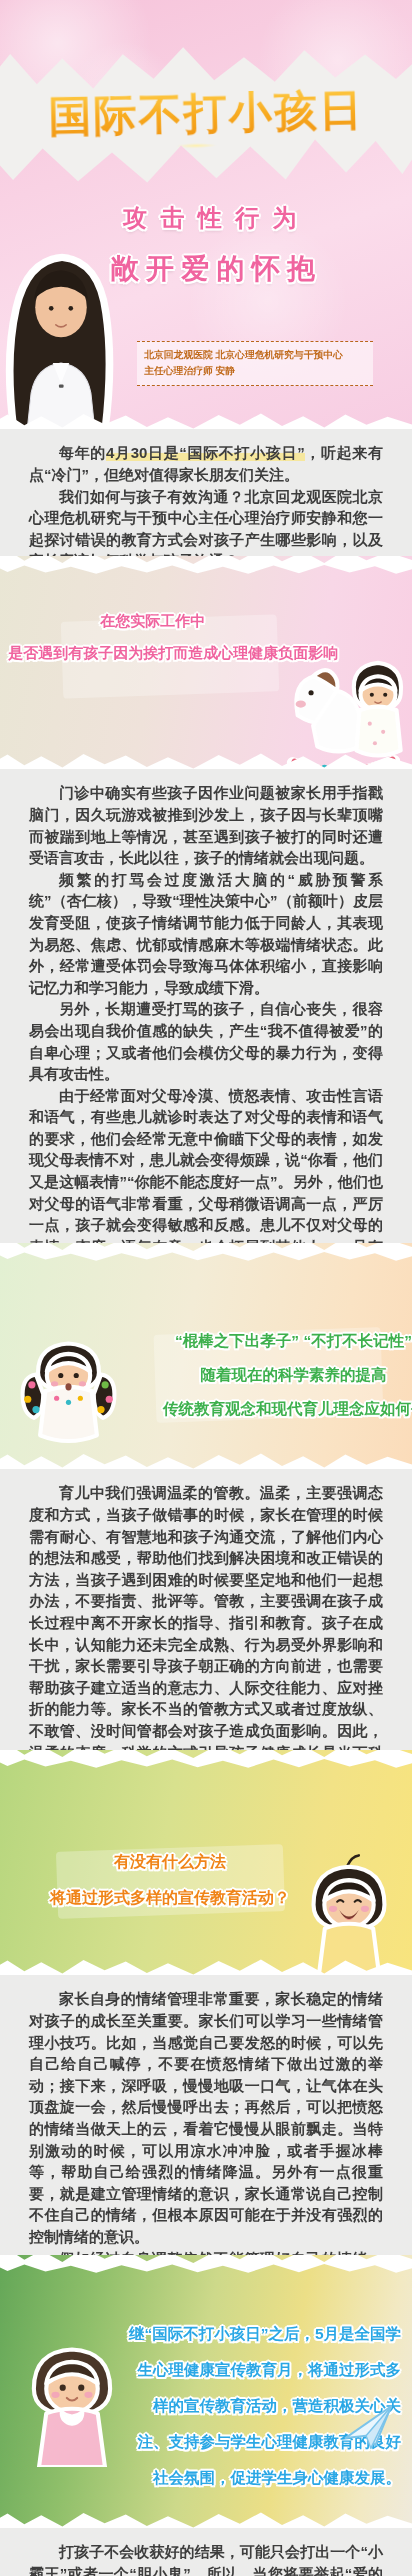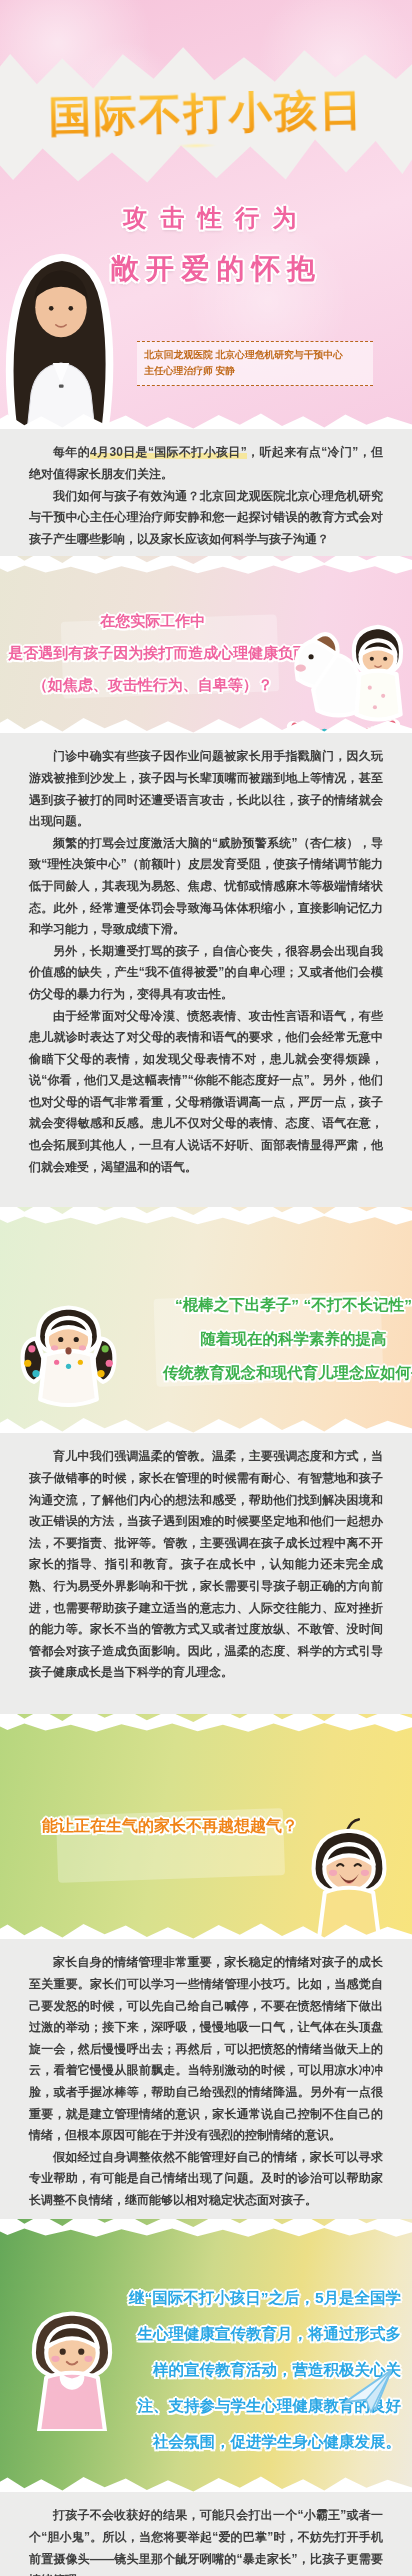--- a/index.html
+++ b/index.html
@@ -40,35 +40,35 @@
     text-shadow:-1.5px -1.5px 0 #fff,1.5px -1.5px 0 #fff,-1.5px 1.5px 0 #fff,1.5px 1.5px 0 #fff,-2.1px 0 0 #fff,2.1px 0 0 #fff,0 -2.1px 0 #fff,0 2.1px 0 #fff,0 3.1px 3.1px rgba(0,0,0,.12);}
   .hero-photo{position:absolute;left:-2.1px;bottom:-3.1px;width:126px;height:202px;z-index:4;}
   .hero-caption{position:absolute;left:137px;top:341px;width:222px;z-index:4;
     background:rgba(255,255,255,.55);padding:5.2px 7.2px 6.2px;
     border-top:1.5px dashed #b9651c;border-bottom:1.5px dashed #b9651c;}
   .hero-caption div{font-size:9.8px;line-height:1.6;color:#c06a1b;font-weight:700;}
 
   
   .txt{background:#ececeb;color:#3d3d3d;}
   .txt .inner{padding:13.4px 29px 0 29px;}
-  .txt p{margin:0;font-size:12px;line-height:21.6px;font-weight:600;text-align:justify;text-indent:2em;}
+  .txt p{margin:0;font-size:15px;line-height:21.6px;font-weight:600;text-align:justify;text-indent:2em;}
   .hl{background:linear-gradient(transparent 55%,#f6e79e 55%);}
   .s-intro{height:127px;}
   .s-ans1{height:474px;}
   .s-ans2{height:281px;}
   .s-ans3{height:280px;}
   .s-close{height:158px;}
 
   
   .panel{z-index:2;}
   .q-glass{position:absolute;background:rgba(255,255,255,.28);border-radius:4.1px;transform:rotate(-2deg);}
   .qtext{position:absolute;text-align:center;font-weight:900;z-index:3;}
   .qtext div{white-space:nowrap;}
   .outline-w{text-shadow:-1.5px -1.5px 0 #fff,1.5px -1.5px 0 #fff,-1.5px 1.5px 0 #fff,1.5px 1.5px 0 #fff,-2.1px 0 0 #fff,2.1px 0 0 #fff,0 -2.1px 0 #fff,0 2.1px 0 #fff;}
-  .s-q1{height:177px;background:linear-gradient(100deg,#e9e6d4 0%,#efe2da 38%,#f8d7e7 75%,#f9cfe3 100%);}
+  .s-q1{height:213px;background:linear-gradient(100deg,#e9e6d4 0%,#efe2da 38%,#f8d7e7 75%,#f9cfe3 100%);}
   .s-q1 .qtext{left:8.2px;top:49px;width:289px;font-size:15px;line-height:32px;color:#f0649f;}
   .q1-girl{position:absolute;right:3.1px;bottom:-2.1px;width:132px;height:138px;z-index:4;}
   .s-q2{height:226px;background:linear-gradient(100deg,#e2f0d2 0%,#f3ecd6 45%,#fae3c4 80%,#fbdcba 100%);}
   .s-q2 .qtext{left:147px;top:81px;width:261px;font-size:15.5px;line-height:34px;color:#3db04d;}
   .q2-girl{position:absolute;left:7.2px;bottom:13.4px;width:123px;height:129px;z-index:4;}
   .s-q3{height:225px;background:linear-gradient(100deg,#b6d67e 0%,#d8e18e 40%,#f2e286 75%,#f8e47e 100%);}
   .s-q3 .qtext{left:15.5px;top:94px;width:309px;font-size:16px;line-height:36px;color:#f08418;}
   .q3-girl{position:absolute;right:8.2px;bottom:-2.1px;width:110px;height:126px;z-index:4;}
   .s-blue{height:273px;background:linear-gradient(100deg,#64a758 0%,#8fbf6a 22%,#cdd98a 48%,#ecdf87 68%,#f2e9c2 88%,#efeadd 100%);}
   .s-blue .qtext{left:123px;top:61px;width:278px;font-size:15.5px;line-height:36px;color:#2aa7e5;text-align:right;}
@@ -114,21 +114,20 @@
       <p>我们如何与孩子有效沟通？北京回龙观医院北京心理危机研究与干预中心主任心理治疗师安静和您一起探讨错误的教育方式会对孩子产生哪些影响，以及家长应该如何科学与孩子沟通？</p>
     </div>
   </section>
 
   <section class="panel s-q1">
     <div class="torn top"></div>
     <div class="q-glass" style="left:62px;top:62px;width:216px;height:77px;"></div>
     <div class="qtext outline-w">
       <div>在您实际工作中</div>
       <div>是否遇到有孩子因为挨打而造成心理健康负面影响</div>
-      <div>（如焦虑、攻击性行为、自卑等）？</div>
     </div>
     <svg class="q1-girl" viewBox="0 0 256 268">
       <path d="M30 252 Q128 292 228 248" stroke="#ffffff" stroke-width="22" fill="none" stroke-linecap="round"></path>
       <path d="M34 250 Q128 286 224 246" stroke="#e8647c" stroke-width="12" fill="none" stroke-linecap="round"></path>
       <circle cx="92" cy="262" r="6" fill="#35b9c6"></circle>
         <circle cx="128" cy="266" r="6" fill="#f2b705"></circle>
         <circle cx="164" cy="262" r="6" fill="#6fba46"></circle>
       <g stroke="#ffffff" stroke-width="8" stroke-linejoin="round">
         <path d="M40 160 Q28 96 72 84 Q112 76 116 112 L118 170 Q80 186 40 160 Z" fill="#fdfdfd"></path>
         <path d="M70 84 Q96 60 112 84 Q120 96 116 112 Q96 96 70 84 Z" fill="#8a5a3a"></path>
@@ -199,21 +198,22 @@
   <section class="txt s-ans2">
     <div class="inner">
       <p>育儿中我们强调温柔的管教。温柔，主要强调态度和方式，当孩子做错事的时候，家长在管理的时候需有耐心、有智慧地和孩子沟通交流，了解他们内心的想法和感受，帮助他们找到解决困境和改正错误的方法，当孩子遇到困难的时候要坚定地和他们一起想办法，不要指责、批评等。管教，主要强调在孩子成长过程中离不开家长的指导、指引和教育。孩子在成长中，认知能力还未完全成熟、行为易受外界影响和干扰，家长需要引导孩子朝正确的方向前进，也需要帮助孩子建立适当的意志力、人际交往能力、应对挫折的能力等。家长不当的管教方式又或者过度放纵、不敢管、没时间管都会对孩子造成负面影响。因此，温柔的态度、科学的方式引导孩子健康成长是当下科学的育儿理念。</p>
     </div>
   </section>
 
   <section class="panel s-q3">
     <div class="torn top"></div>
     <div class="q-glass" style="left:57px;top:98px;width:227px;height:67px;"></div>
     <div class="qtext outline-w">
-      <div>能让正在生气的家长不再越想越气？</div>
+      <div>有没有什么方法</div>
+      <div>将通过形式多样的宣传教育活动？</div>
     </div>
     <svg class="q3-girl" viewBox="0 0 214 244">
       <path d="M104 28 Q112 10 126 8" stroke="#2b2119" stroke-width="5" fill="none" stroke-linecap="round"></path>
       <g stroke="#ffffff" stroke-width="8" stroke-linejoin="round">
         <path d="M38 104 Q38 34 107 30 Q176 34 176 104 Q176 150 107 154 Q38 150 38 104 Z" fill="#2b2119"></path>
         <ellipse cx="107" cy="104" rx="48" ry="44" fill="#f5cba6"></ellipse>
         <path d="M59 96 Q65 58 107 56 Q149 58 155 96 Q130 78 107 78 Q84 78 59 96 Z" fill="#241b14"></path>
         <path d="M60 150 Q107 132 154 150 L166 244 L48 244 Z" fill="#f8e18a"></path>
       </g>
       <path d="M84 98 Q90 92 96 98" stroke="#2b2119" stroke-width="4" fill="none" stroke-linecap="round"></path>

